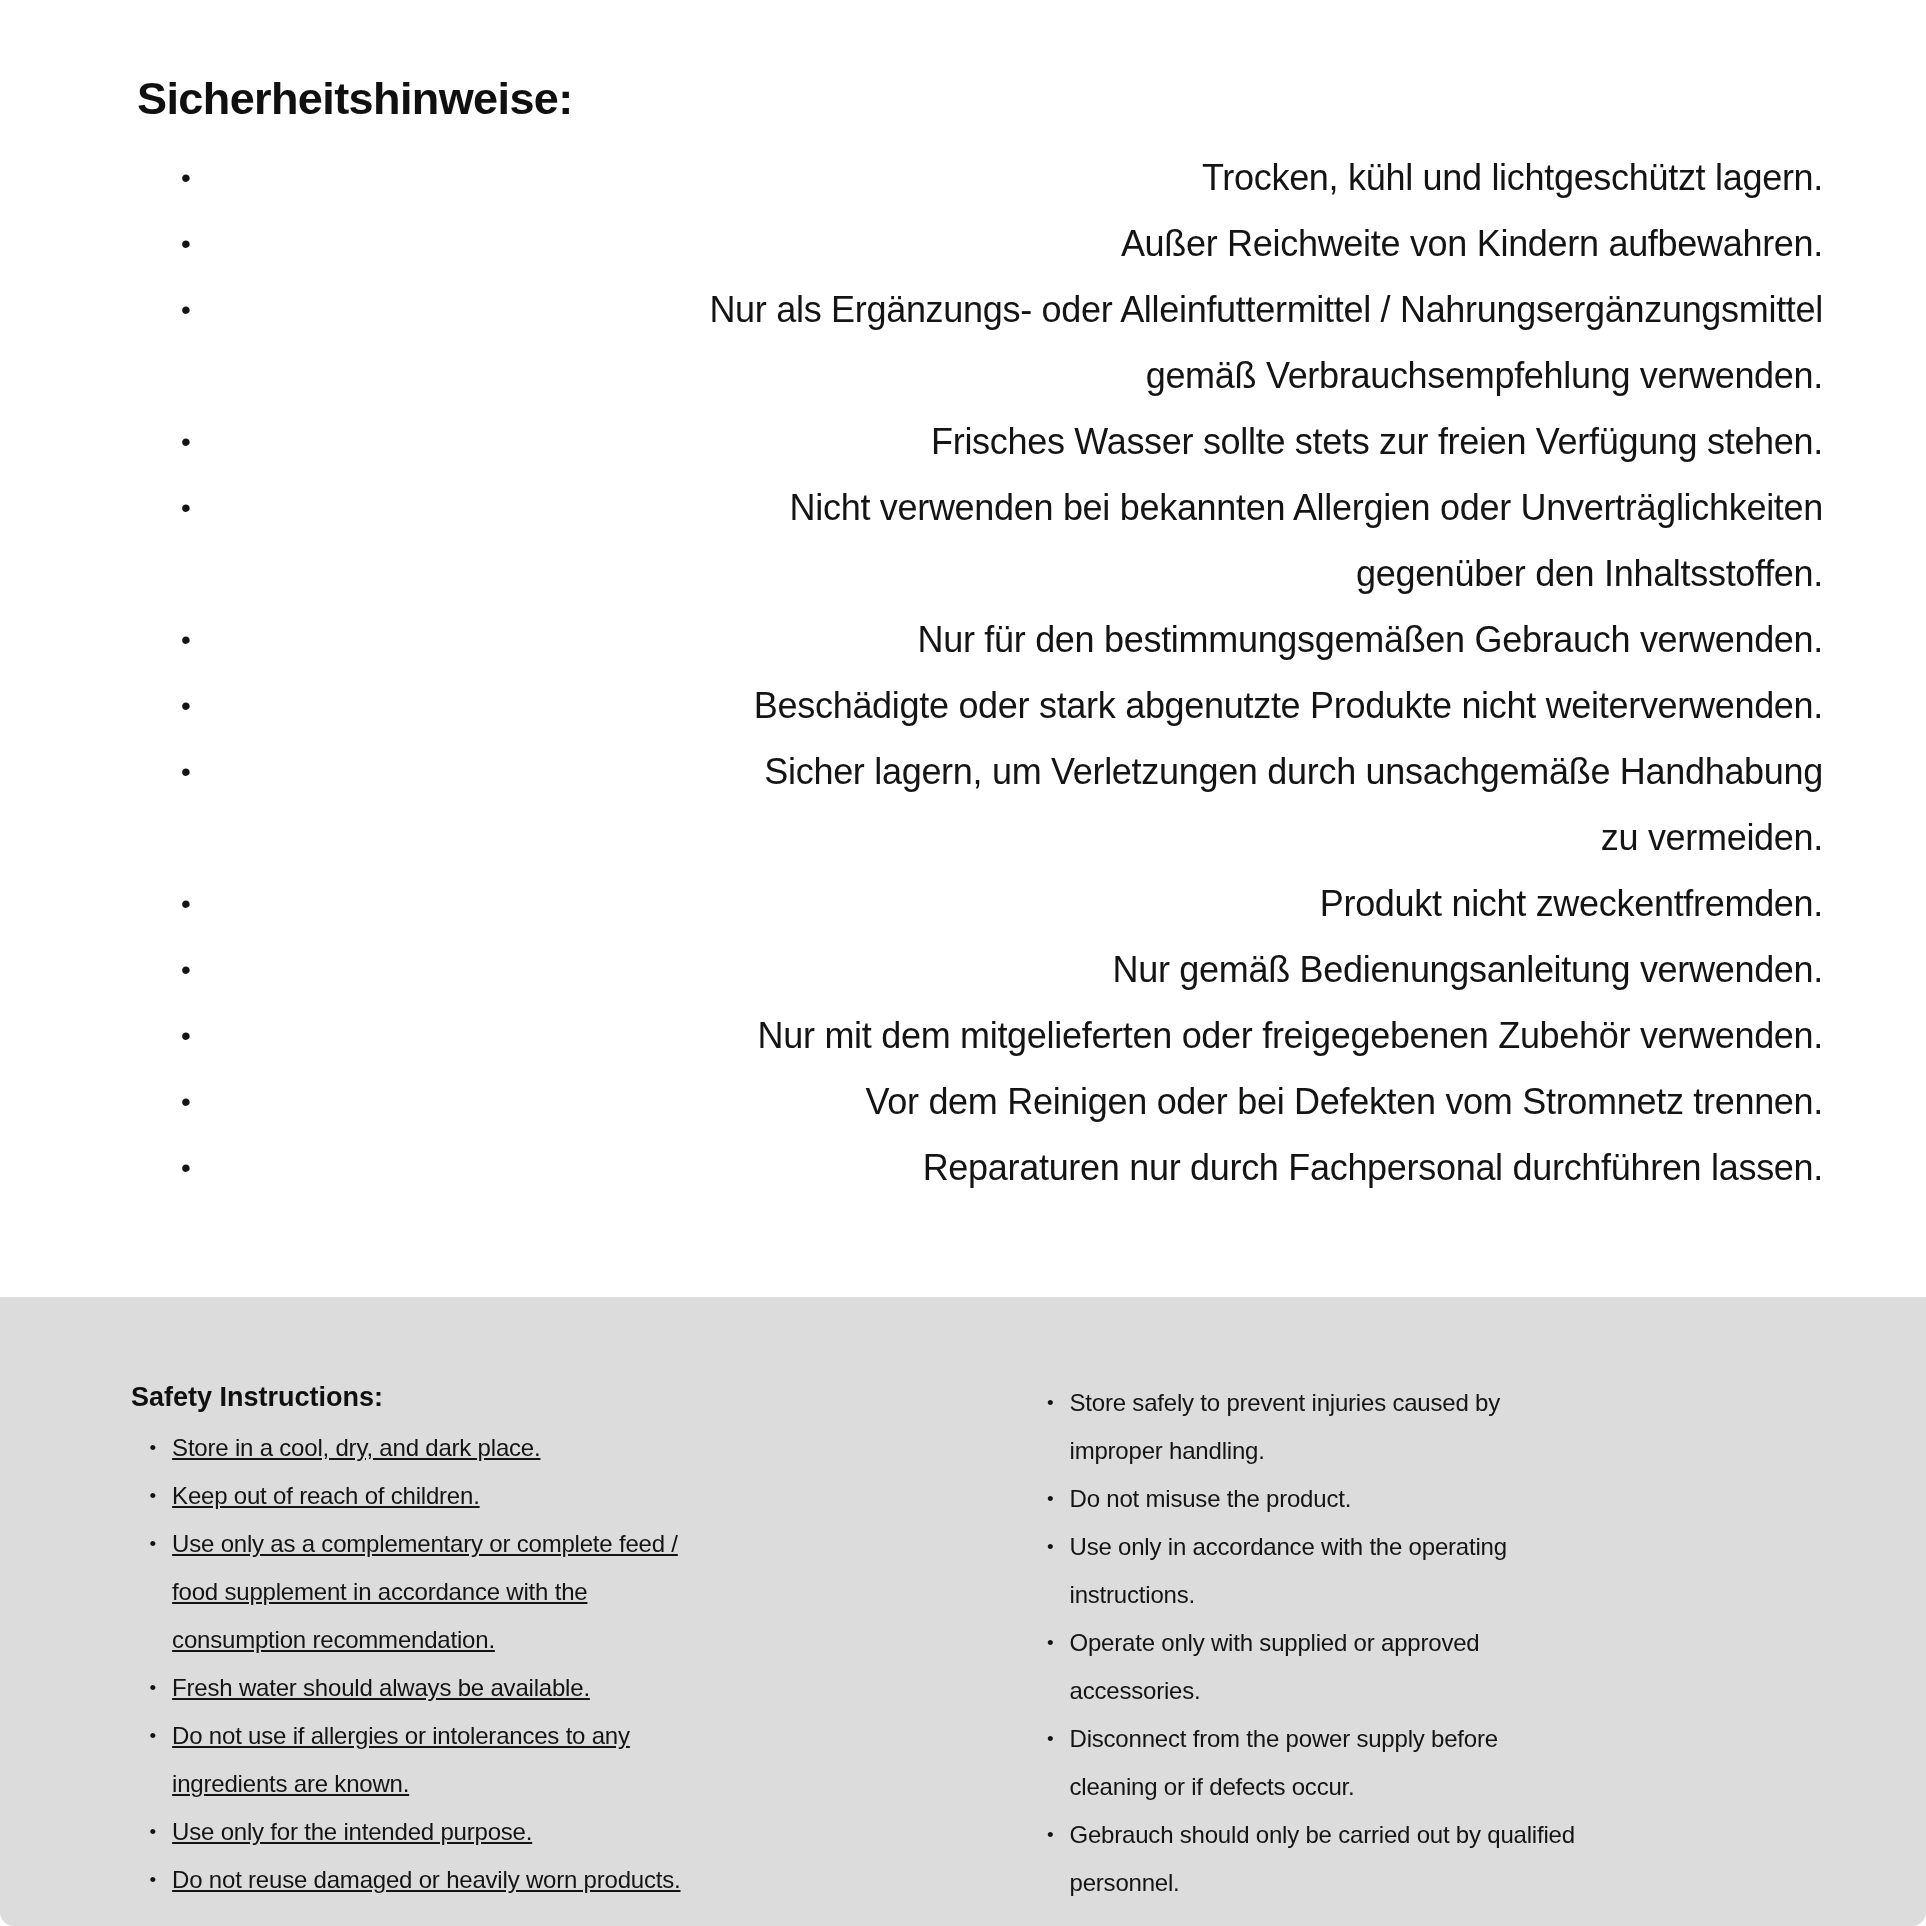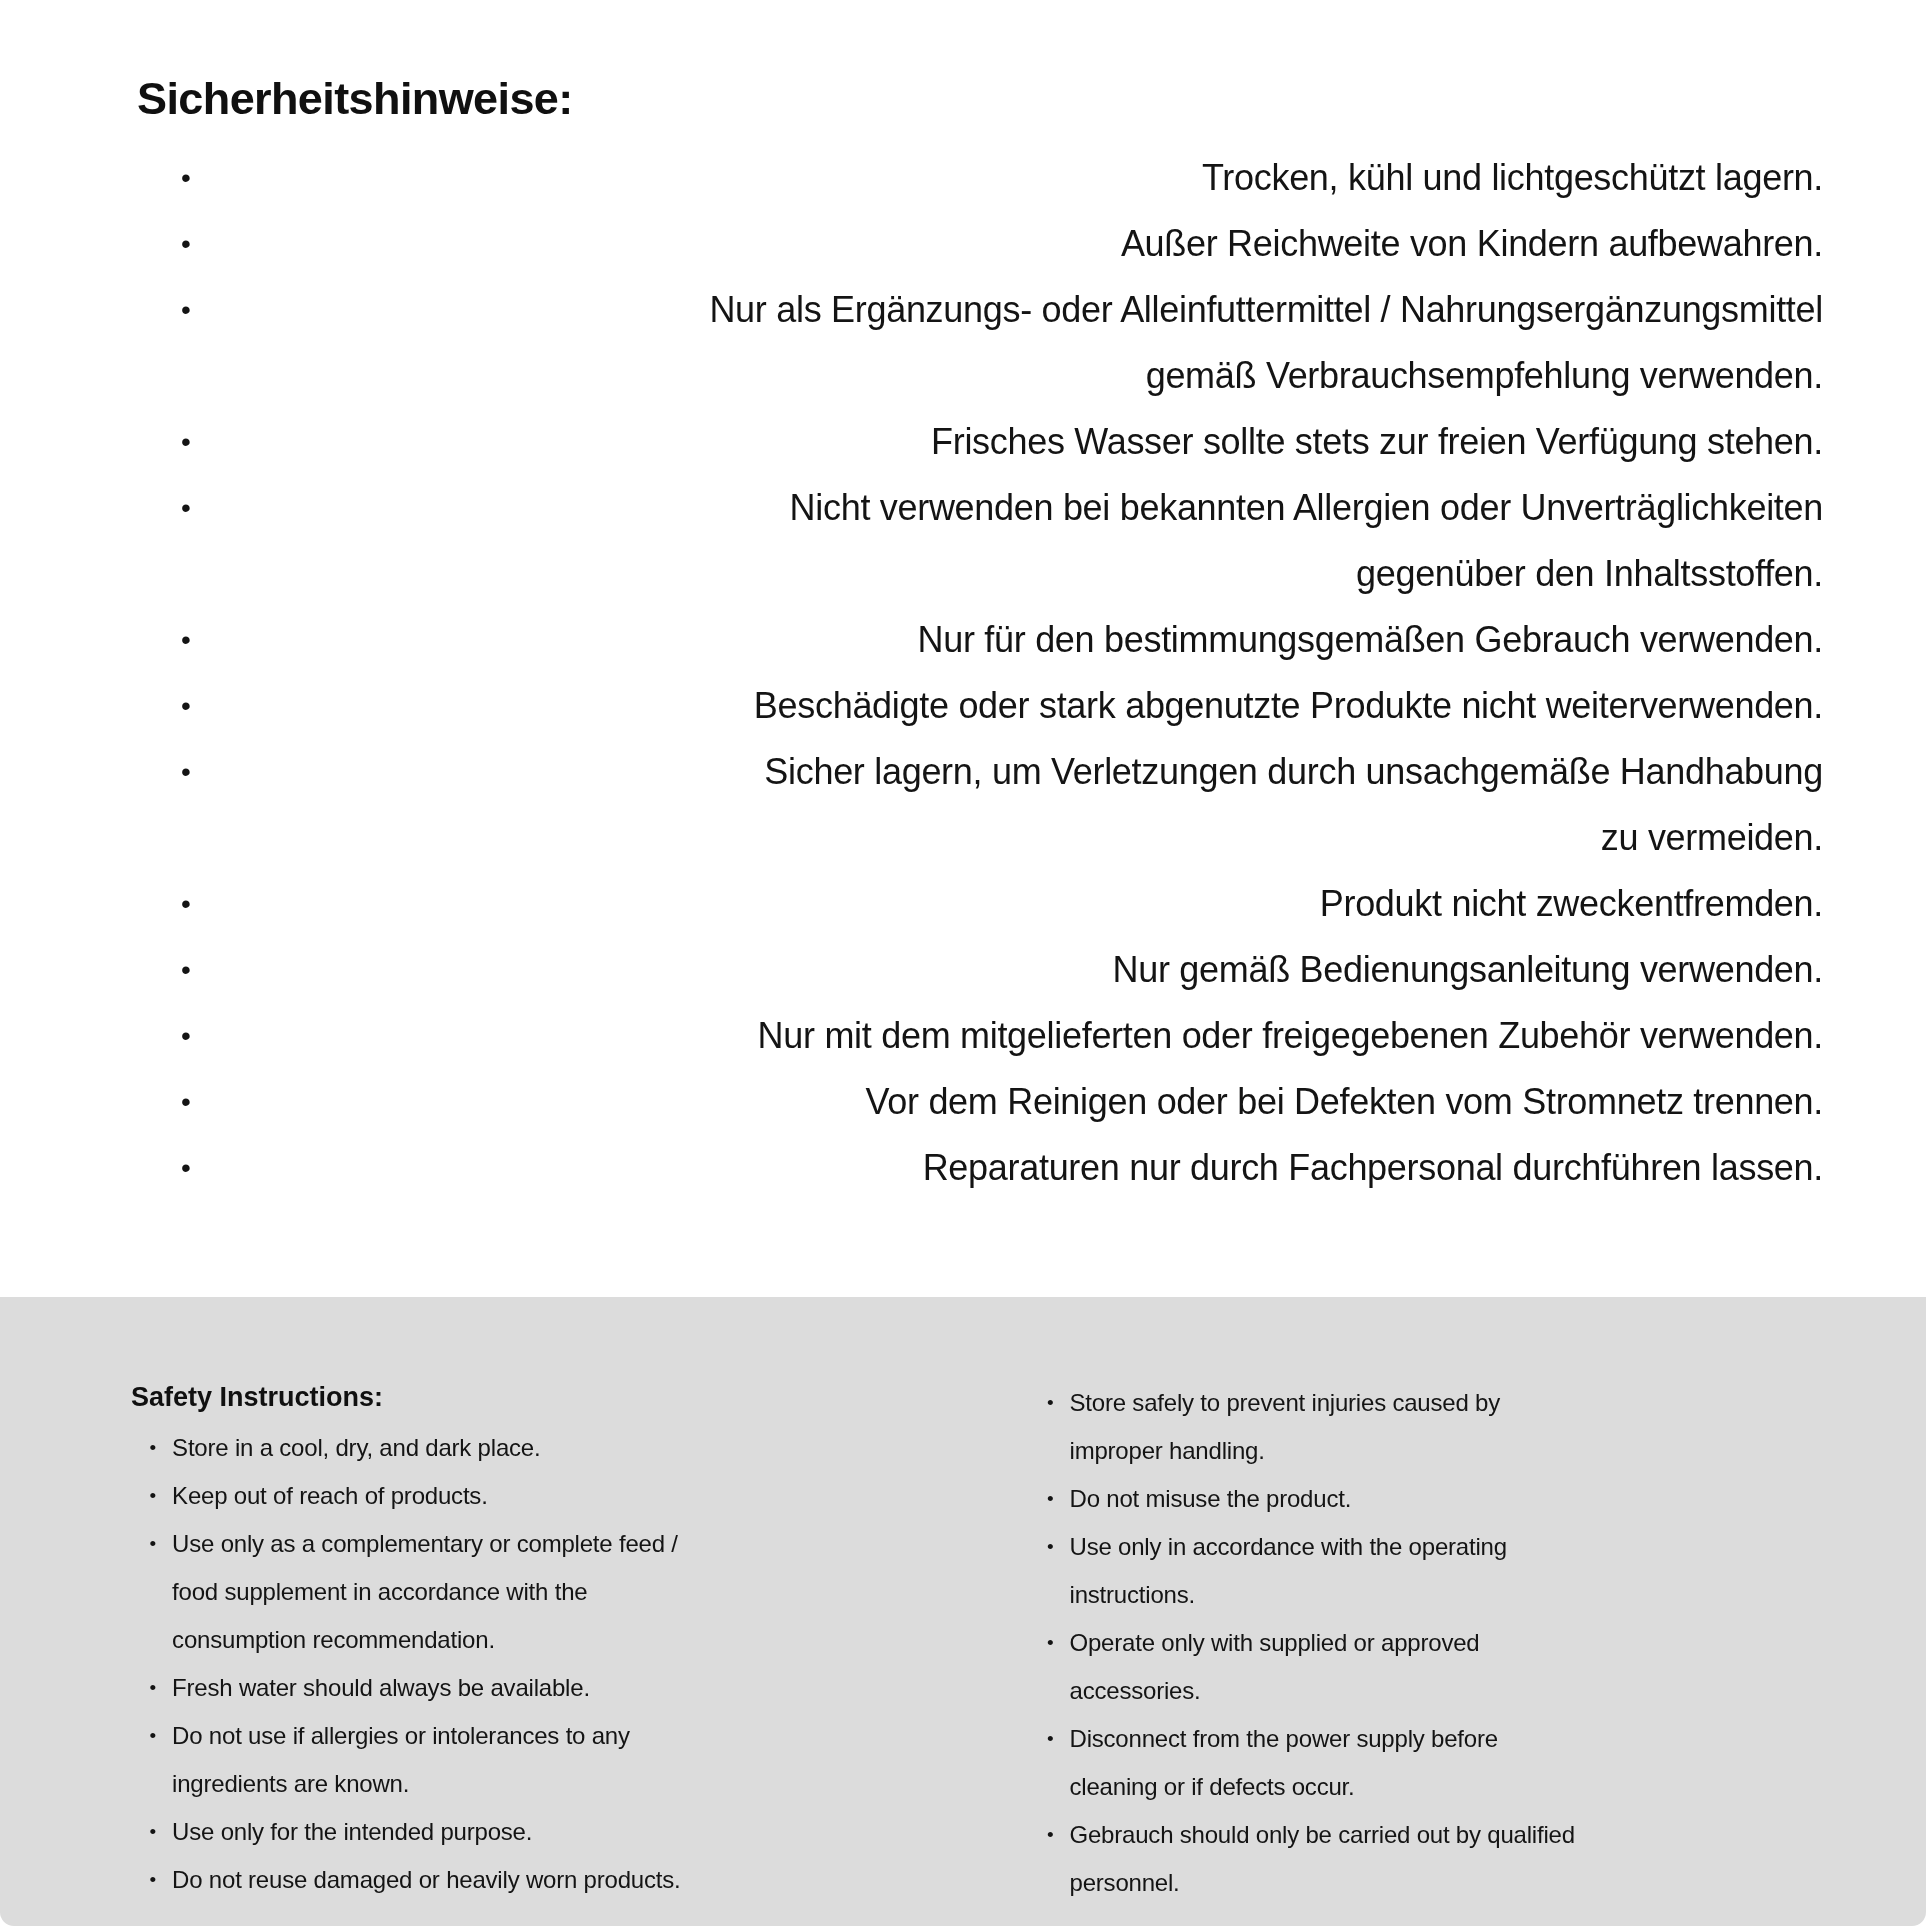--- a/index.html
+++ b/index.html
@@ -71,21 +71,21 @@
   .col-left  { width: 841px; flex: 0 0 auto; }
   .col-right { width: 873px; flex: 0 0 auto; margin-left: 60px; }
 
   .section-english h2 {
     margin: 0 0 9px 0;
     font-size: 27px;
     line-height: 36px;
     font-weight: 700;
     color: #101010;
   }
-  .col-left ul.bullets { margin-left: 18.6px; }
+  .col-left ul.bullets { margin-left: 18.6px; text-decoration: underline; }
   .col-right ul.bullets { margin-left: 0; margin-top: 3.9px; }
   .section-english ul.bullets li {
     position: relative;
     padding-left: 22.5px;
     font-size: 24px;
     line-height: 48px;
     white-space: pre-line;
     letter-spacing: -0.2px;
   }
   .section-english ul.bullets li::before {
@@ -122,21 +122,21 @@
         <li>Vor dem Reinigen oder bei Defekten vom Stromnetz trennen.</li>
         <li>Reparaturen nur durch Fachpersonal durchführen lassen.</li>
       </ul>
   </section>
 
   <section class="section-english">
     <div class="col-left">
       <h2>Safety Instructions:</h2>
       <ul class="bullets" id="english-left-list">
           <li>Store in a cool, dry, and dark place.</li>
-          <li>Keep out of reach of products.</li>
+          <li>Keep out of reach of children.</li>
           <li>Use only as a complementary or complete feed /
 food supplement in accordance with the
 consumption recommendation.</li>
           <li>Fresh water should always be available.</li>
           <li>Do not use if allergies or intolerances to any
 ingredients are known.</li>
           <li>Use only for the intended purpose.</li>
           <li>Do not reuse damaged or heavily worn products.</li>
         </ul>
     </div>

